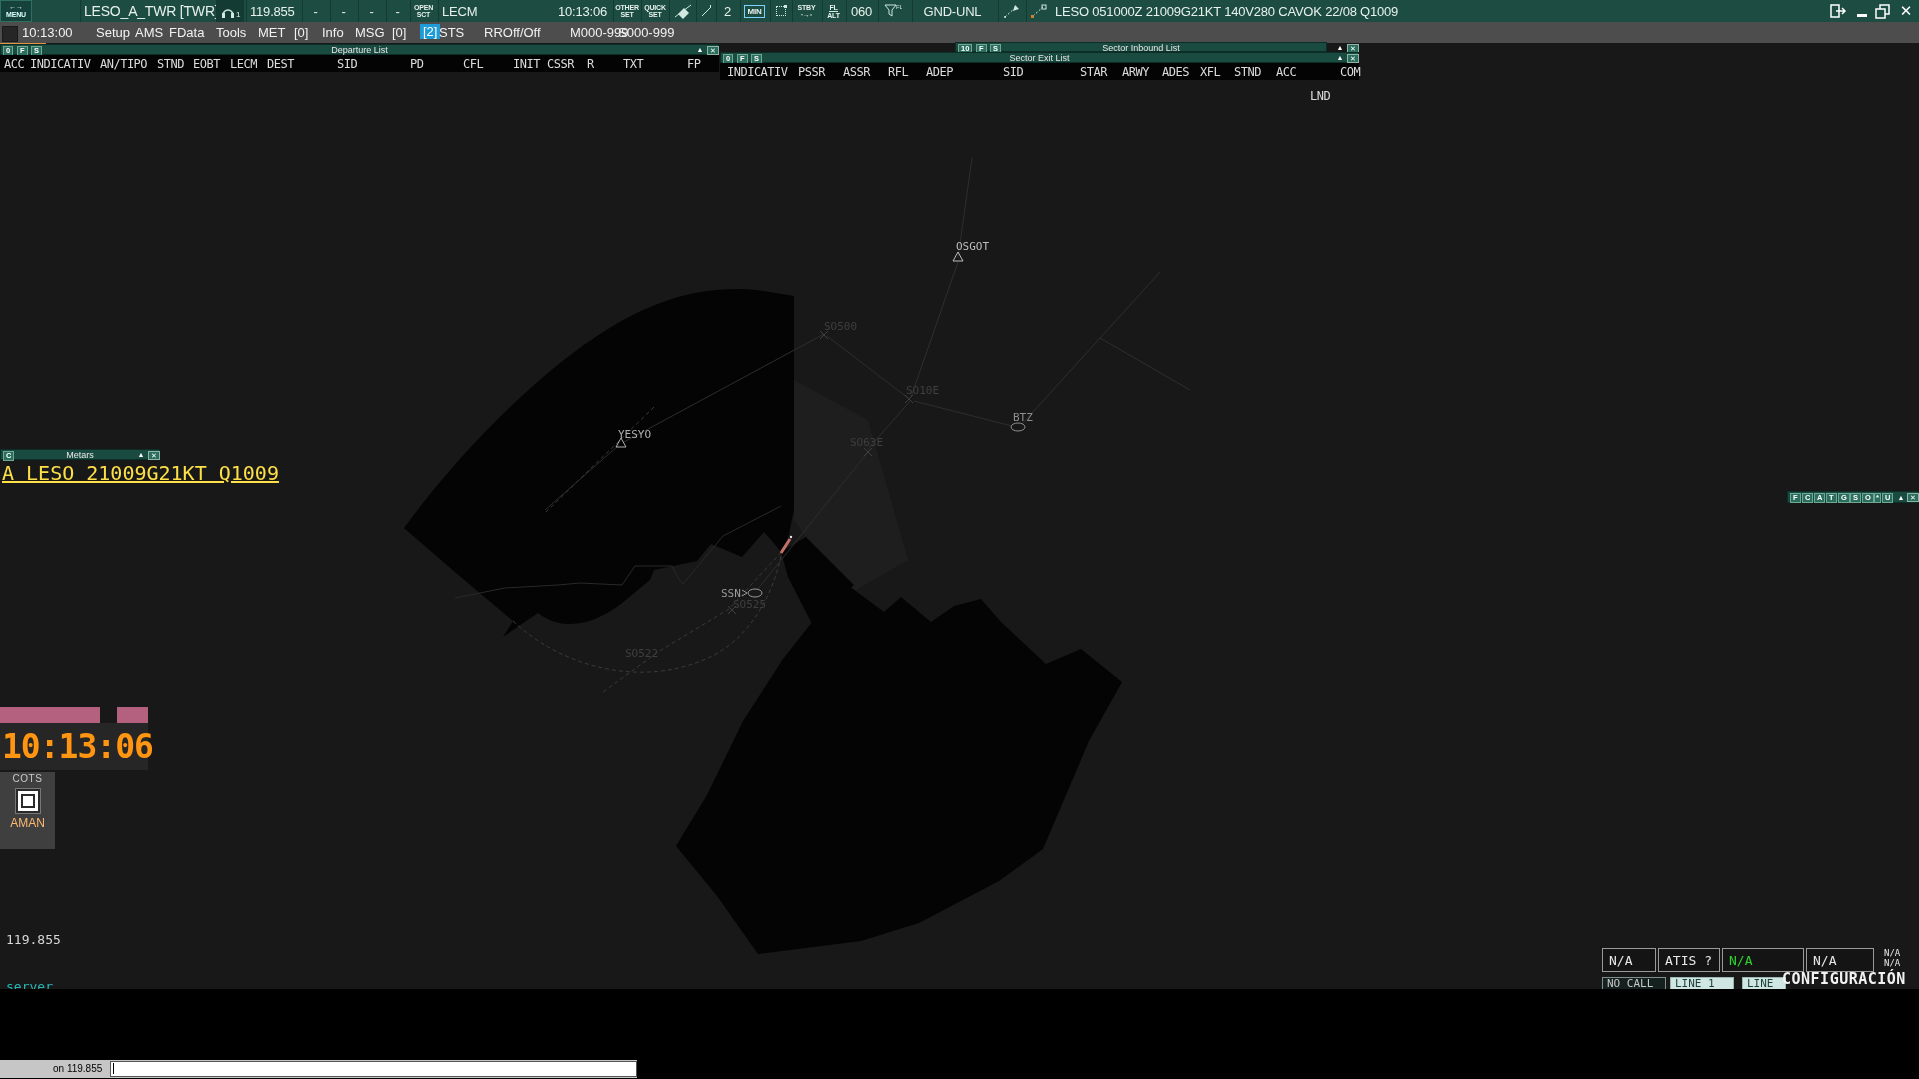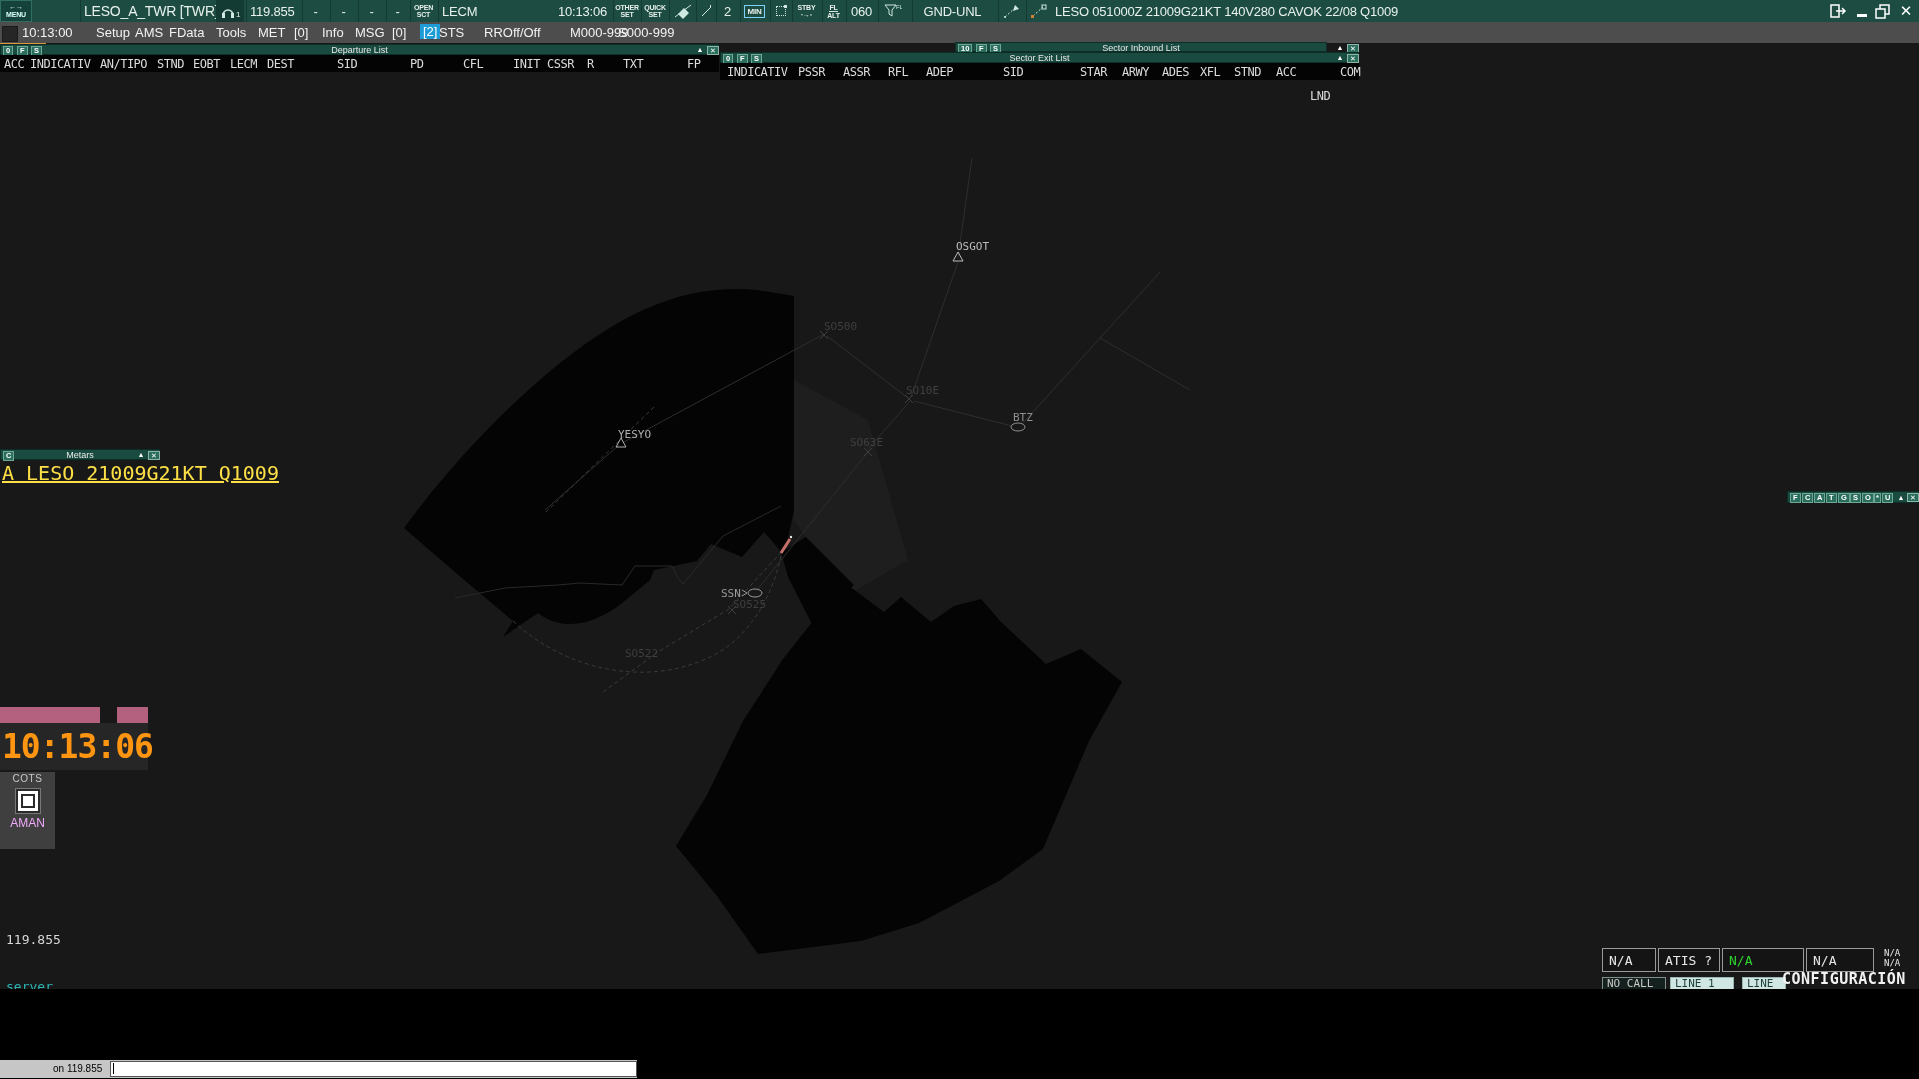--- a/index.html
+++ b/index.html
@@ -40,21 +40,21 @@
   
   .metars-text{left:2px;top:461px;font-family:"DejaVu Sans Mono",monospace;font-size:20px;color:#fde047;white-space:pre;text-decoration:underline;}
   
   .pinkbar{top:707px;height:16px;background:#b4607f;}
   .clockpanel{left:0;top:723px;width:148px;height:47px;background:#262626;display:flex;align-items:center;}
   .clockpanel div{font-family:"DejaVu Sans Mono",monospace;font-weight:bold;font-size:33px;color:#ff9510;letter-spacing:-1px;margin-left:2px;}
   .cots{left:0;top:772px;width:55px;height:77px;background:#3f3f3f;color:#e8e8e8;text-align:center;}
   .cots .lbl{font-size:10px;color:#c9c9c9;margin-top:1px;letter-spacing:0.5px;}
   .aman-sq{margin:4px auto 2px auto;width:24px;height:24px;background:#2a2a2a;border:1px solid #777;display:flex;align-items:center;justify-content:center;}
   .aman-sq div{width:16px;height:16px;background:#fff;border:2px solid #fff;outline:2px solid #2a2a2a;outline-offset:-5px;}
-  .cots .aman{font-size:12px;color:#f0abfc;}
+  .cots .aman{font-size:12px;color:#fdba74;}
   
   .statuslines{left:6px;top:901px;font-family:"DejaVu Sans Mono",monospace;font-size:13px;line-height:15.5px;white-space:pre;}
   
   .brbtn{position:absolute;box-sizing:border-box;border:1px solid #9a9a9a;background:#141414;
     font-family:"DejaVu Sans Mono",monospace;font-size:13px;color:#e8e8e8;display:flex;align-items:center;padding-left:6px;white-space:nowrap;}
   .brsmall{position:absolute;font-family:"DejaVu Sans Mono",monospace;font-size:9px;color:#e8e8e8;line-height:9px;white-space:pre;}
   .config{position:absolute;font-family:"DejaVu Sans Mono",monospace;font-weight:bold;font-size:15px;color:#f2f2f2;letter-spacing:0.5px;}
   .r2dark{position:absolute;box-sizing:border-box;border:1px solid #7f8f8a;background:#15211e;color:#c8c8c8;
     font-family:"DejaVu Sans Mono",monospace;font-size:11px;display:flex;align-items:center;padding-left:4px;}
   .r2light{position:absolute;box-sizing:border-box;border:1px solid #9ab6b0;background:#cfe6e2;color:#1c3f38;

